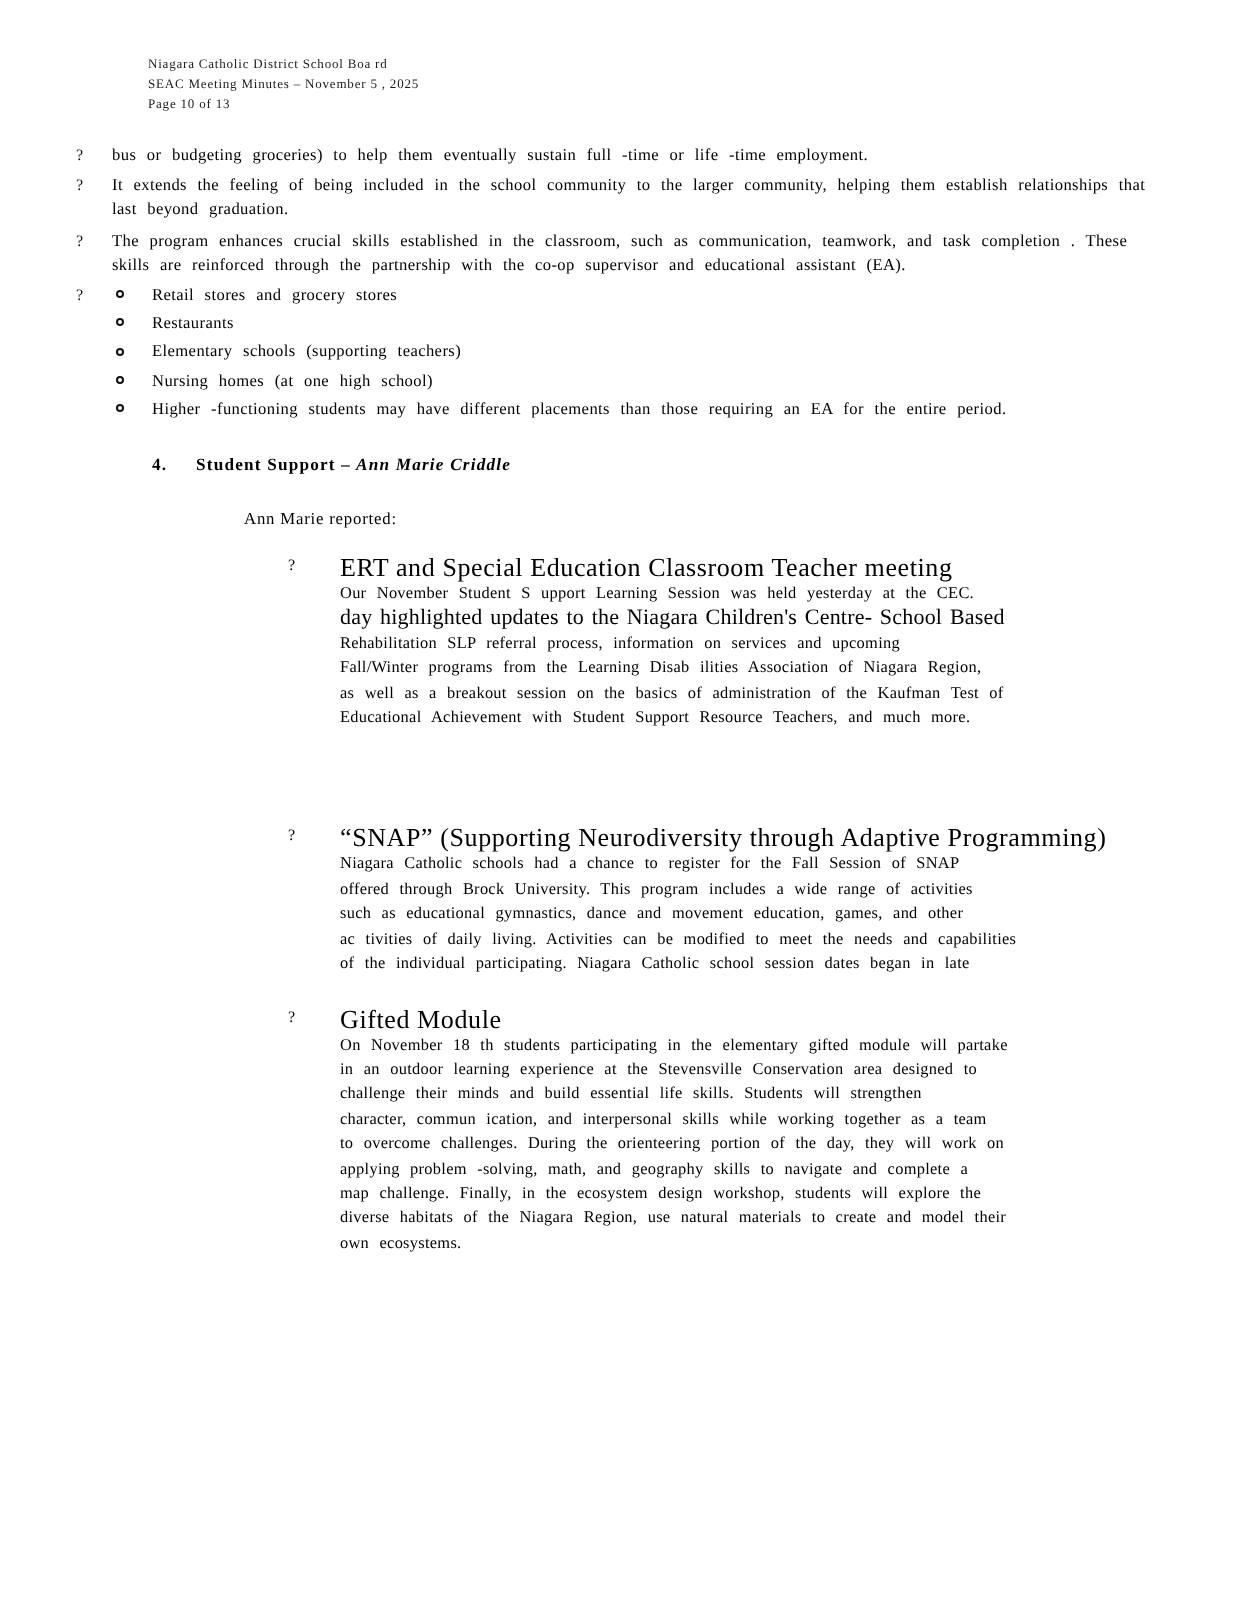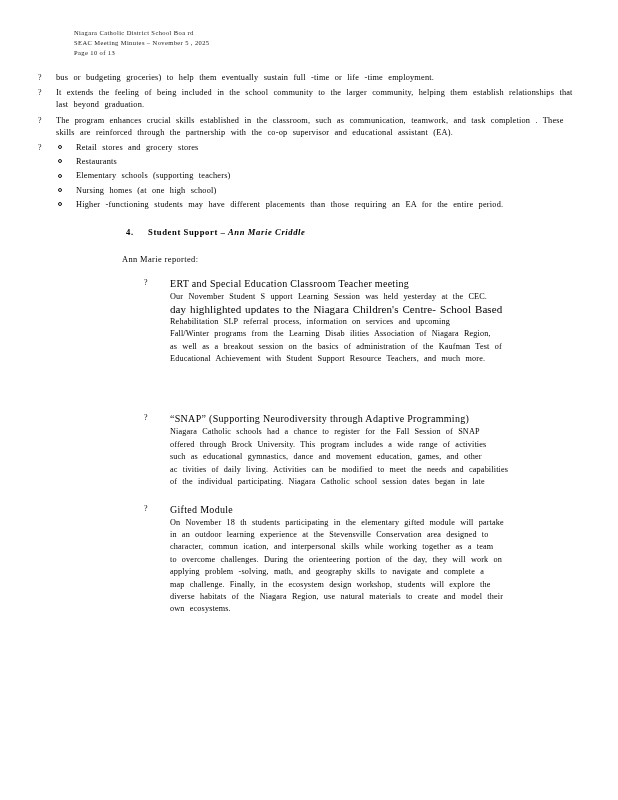--- a/index.html
+++ b/index.html
@@ -85,21 +85,21 @@
     border: 0.8px solid #111;
     border-radius: 50%;
     box-sizing: border-box;
   }
 
   .indent-a { margin-left: 128px; }   
   .indent-b { margin-left: 22px; }
 
   .section-head {
     margin-top: 16px;
-    margin-left: 92px;
+    margin-left: 42px;
     font-size: 8.6px;
     font-weight: bold;
     letter-spacing: 0.6px;
   }
   .section-head .num {
     display: inline-block;
     width: 22px;
   }
   .section-head .dash {
     font-weight: bold;
@@ -127,21 +127,21 @@
     padding-left: 26px;
     margin-bottom: 15px;
   }
   .item > .bullet {
     position: absolute;
     left: 0;
     top: 0;
     font-size: 8px;
   }
   .item .title {
-    font-size: 10px;
+    font-size: 13px;
     line-height: 12px;
     letter-spacing: 0.3px;
     margin-bottom: 1px;
   }
   .item .para {
     font-size: 8.2px;
     line-height: 12.4px;
     text-align: justify;
     word-spacing: 3px;
     letter-spacing: 0.15px;
@@ -246,20 +246,21 @@
         <div>of the individual  participating.    Niagara  Catholic  school  session  dates began in late</div>
       </div>
     </div>
 
     <div class="item">
       <span class="bullet">?</span>
       <div class="title">Gifted   Module</div>
       <div class="para">
         <div>On November    18 th  students   participating   in the elementary   gifted  module   will partake</div>
         <div>in an outdoor   learning   experience   at the Stevensville    Conservation area    designed to</div>
+        <div>challenge   their minds  and build essential     life skills.  Students   will strengthen</div>
         <div>character, commun    ication, and   interpersonal   skills while working   together   as a team</div>
         <div>to overcome   challenges.   During  the orienteering    portion  of the day, they will work on</div>
         <div>applying  problem  -solving, math,   and geography   skills to  navigate and   complete  a</div>
         <div>map challenge.  Finally, in the ecosystem   design  workshop,  students   will explore  the</div>
         <div>diverse   habitats   of the Niagara Region,   use natural materials   to create  and model  their</div>
         <div>own  ecosystems.</div>
       </div>
     </div>
 
   </div>

